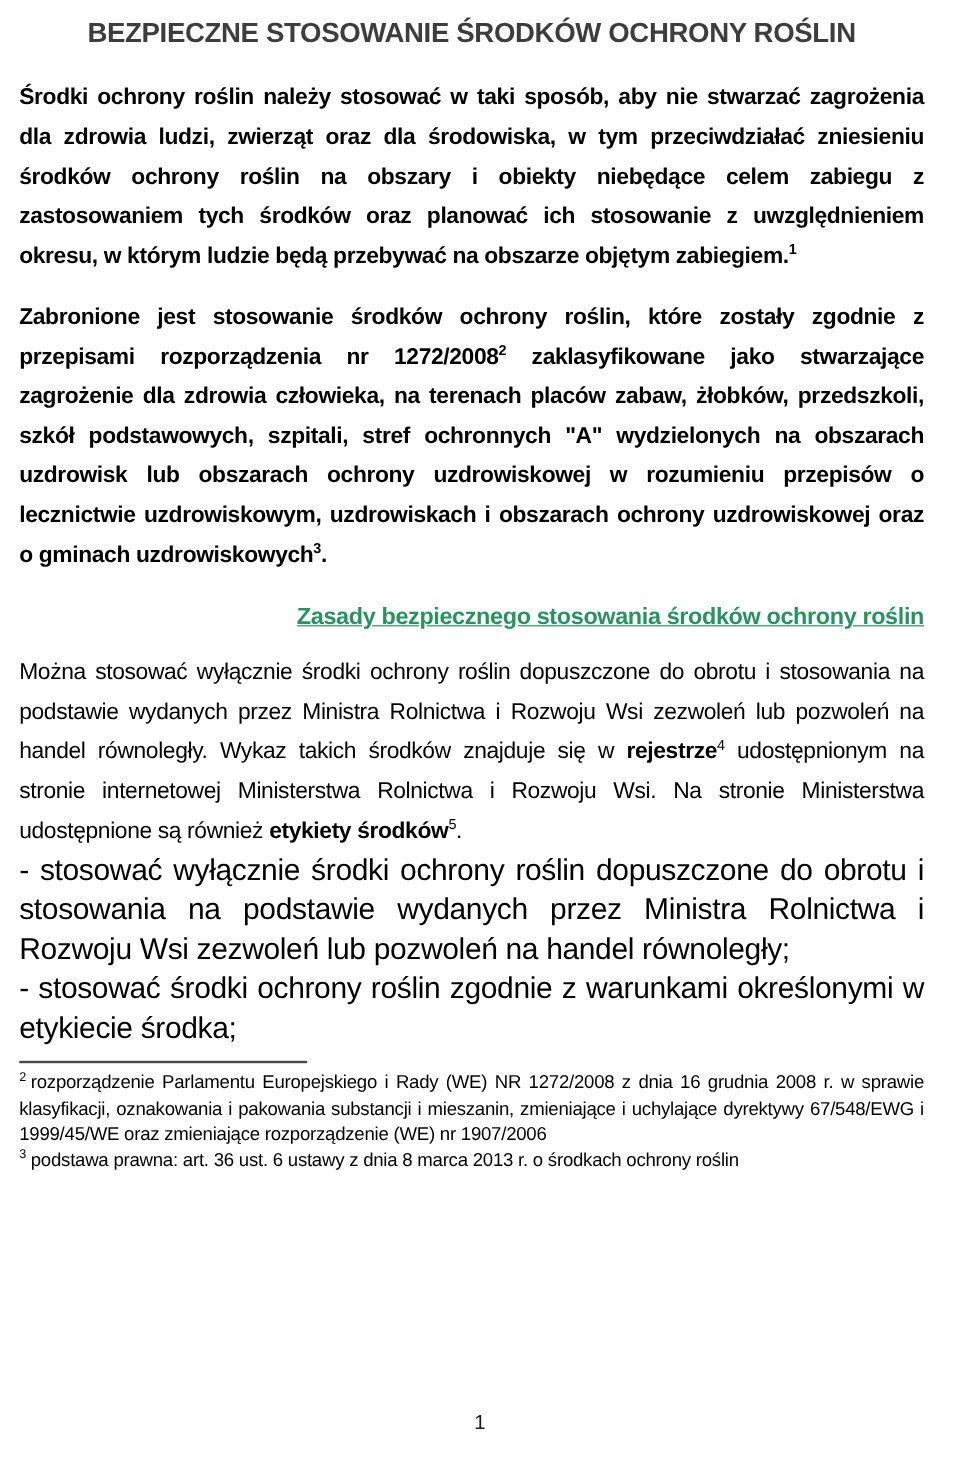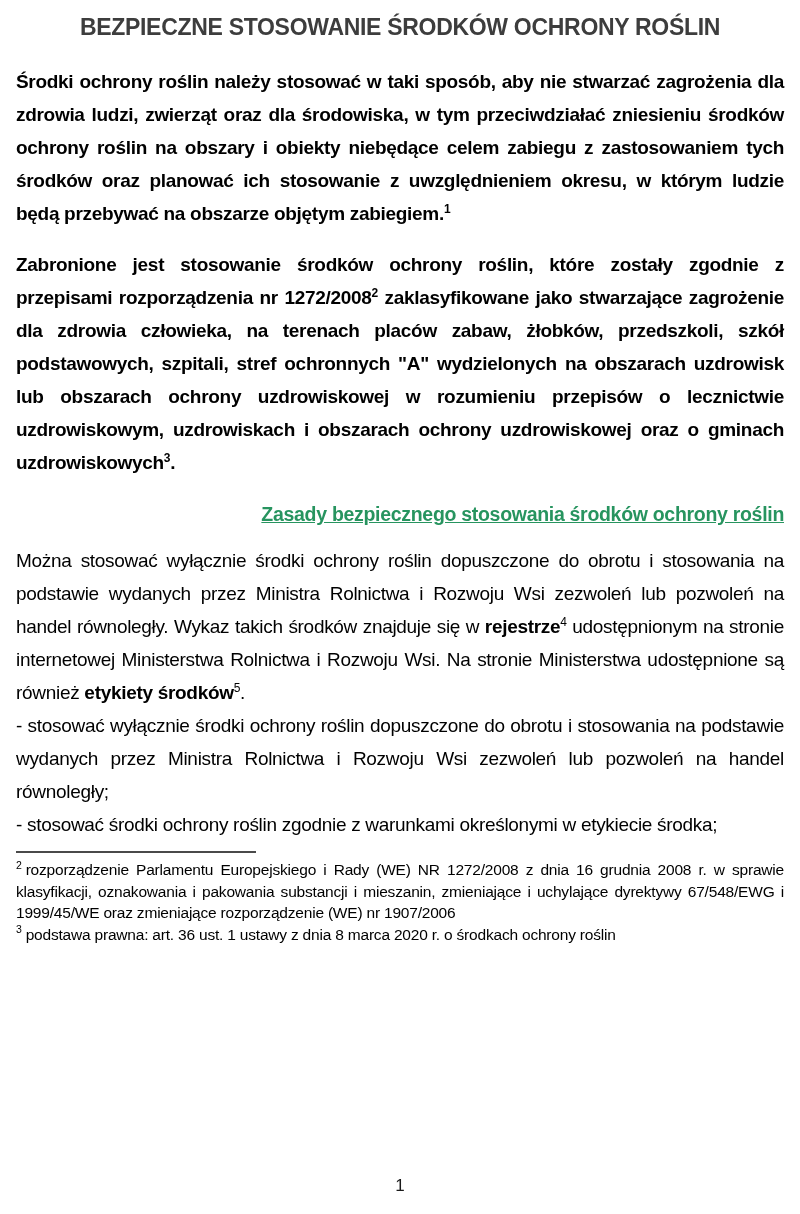--- a/index.html
+++ b/index.html
@@ -5,21 +5,21 @@
   html, body {
     margin: 0;
     padding: 0;
     background: #ffffff;
   }
   .page {
     position: relative;
     width: 800px;
     height: 1214px;
     box-sizing: border-box;
-    padding: 12px 16px 0 16px;
+    padding: 12px 30px 0 16px;
     overflow: hidden;
     background: #ffffff;
     font-family: "Liberation Sans", sans-serif;
     color: #000000;
   }
   .doc-title {
     margin: 2px 0 24px 0;
     text-align: center;
     font-size: 23px;
     font-weight: 700;
@@ -43,21 +43,21 @@
   .green-heading {
     margin: 24px 0 15px 0;
     text-align: center;
     font-size: 19.5px;
     font-weight: 700;
     text-decoration: underline;
     letter-spacing: -0.3px;
   }
   .list-par {
     margin: 0;
-    font-size: 19px;
+    font-size: 25px;
     line-height: 33px;
     text-align: justify;
     letter-spacing: -0.3px;
   }
   .footnote-rule {
     width: 240px;
     border: none;
     border-top: 2px solid #4a4a4a;
     margin: 10px 0 6px 0;
   }
@@ -100,17 +100,17 @@
 
   <p class="body-par no-gap"><span>Można stosować wyłącznie środki ochrony roślin dopuszczone do obrotu i stosowania na podstawie wydanych przez Ministra Rolnictwa i Rozwoju Wsi zezwoleń lub pozwoleń na handel równoległy. Wykaz takich środków znajduje się w </span><b>rejestrze</b><sup class="fn-ref">4</sup><span> udostępnionym na stronie internetowej Ministerstwa Rolnictwa i Rozwoju Wsi. Na stronie Ministerstwa udostępnione są również </span><b>etykiety środków</b><sup class="fn-ref">5</sup><span>.</span></p>
 
 
   <p class="list-par">- stosować wyłącznie środki ochrony roślin dopuszczone do obrotu i stosowania na podstawie wydanych przez Ministra Rolnictwa i Rozwoju Wsi zezwoleń lub pozwoleń na handel równoległy;</p>
   <p class="list-par">- stosować środki ochrony roślin zgodnie z warunkami określonymi w etykiecie środka;</p>
 
   <hr class="footnote-rule">
 
   <div class="footnote"><sup>2</sup><span>rozporządzenie Parlamentu Europejskiego i Rady (WE) NR 1272/2008 z dnia 16 grudnia 2008 r. w sprawie klasyfikacji, oznakowania i pakowania substancji i mieszanin, zmieniające i uchylające dyrektywy 67/548/EWG i 1999/45/WE oraz zmieniające rozporządzenie (WE) nr 1907/2006</span></div>
-  <div class="footnote"><sup>3</sup><span>podstawa prawna: art. 36 ust. 1 ustawy z dnia 8 marca 2020 r. o środkach ochrony roślin</span></div>
+  <div class="footnote"><sup>3</sup><span>podstawa prawna: art. 36 ust. 6 ustawy z dnia 8 marca 2013 r. o środkach ochrony roślin</span></div>
 
   <div class="page-number">1</div>
 
 </div>
 
 </body></html>

